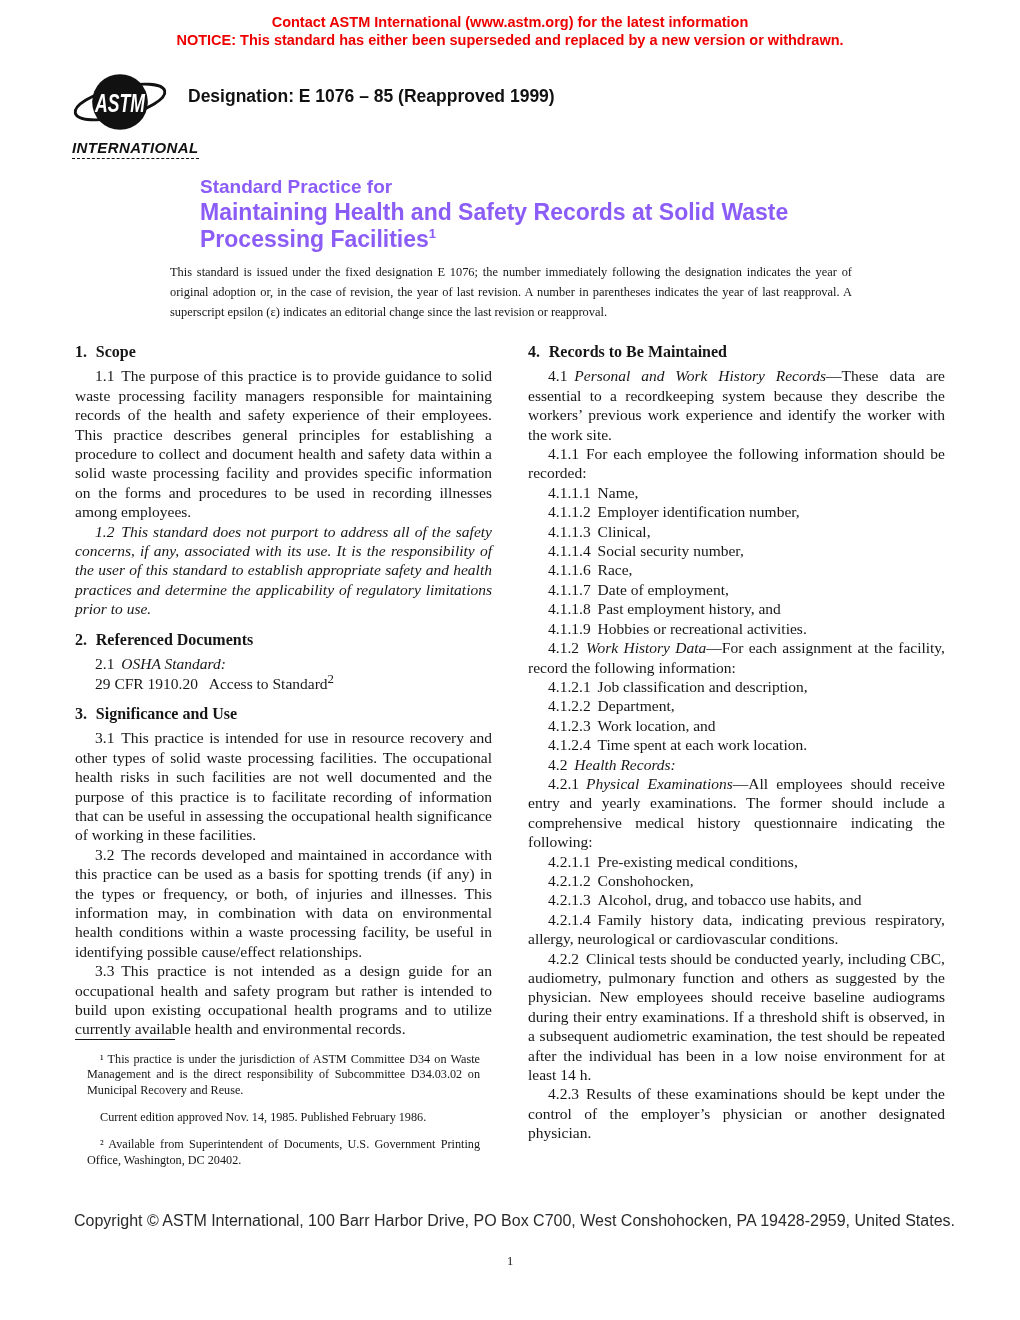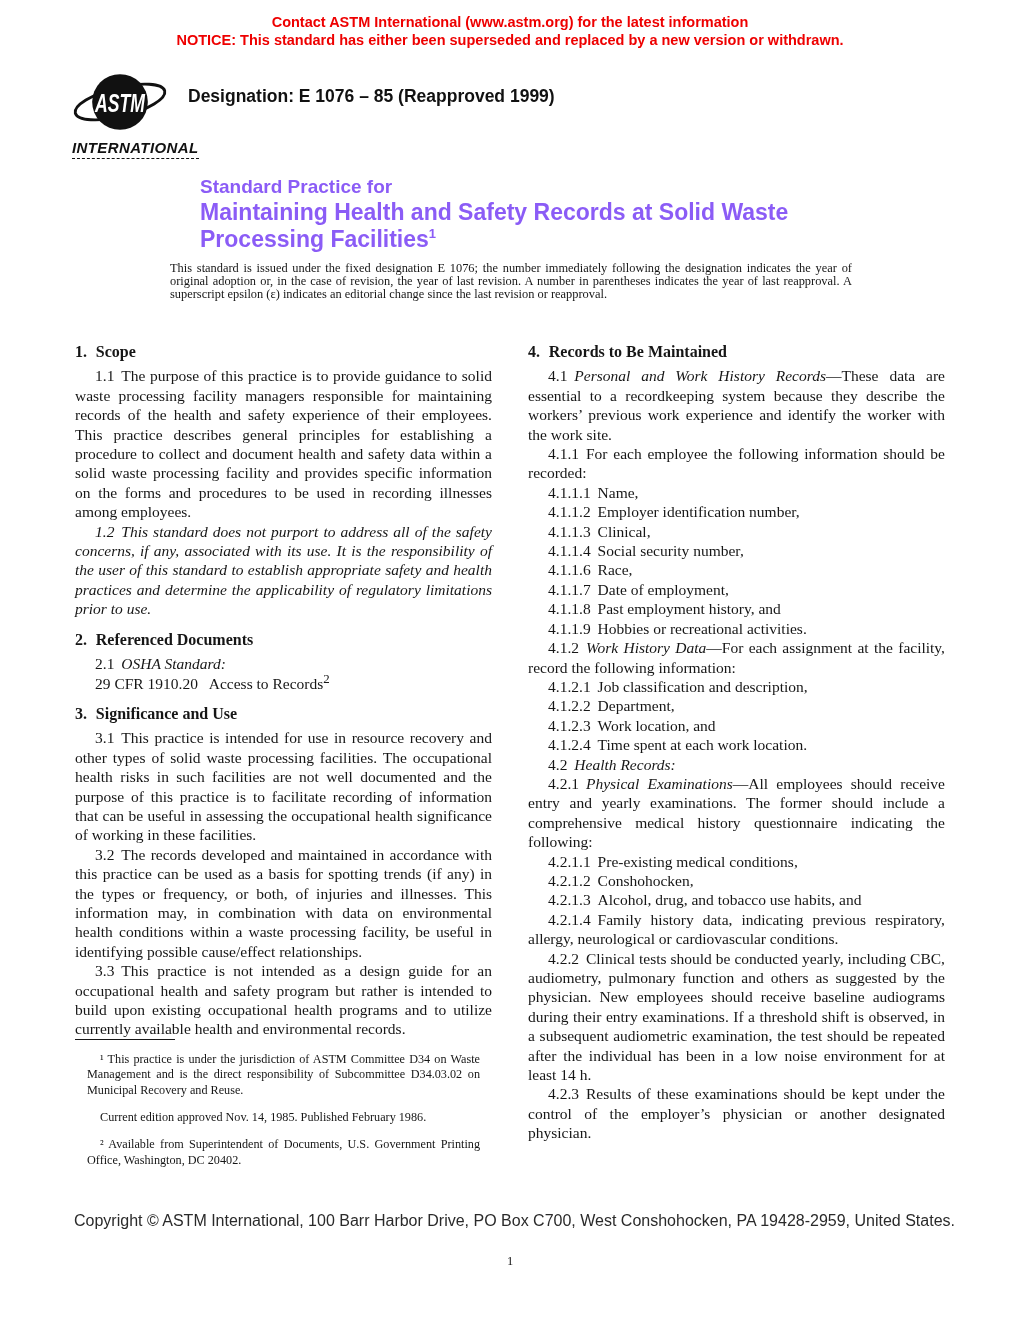--- a/index.html
+++ b/index.html
@@ -24,21 +24,21 @@
   }
   .titleblock {
     position:absolute; left:180px; top:174px; width:720px;
     font-family:"Liberation Sans", sans-serif; font-weight:bold; color:#8b5cf6;margin-left:20px;
   }
   .t1 { font-size:19px; line-height:25px; }
   .t2 { font-size:23px; line-height:27px; }
   .t2 sup { font-size:13px; }
   .preamble {
     position:absolute; left:170px; top:262px; width:682px;
-    font-size:12.4px; line-height:13px; text-align:justify; color:#161616;
+    font-size:12.4px; line-height:20px; text-align:justify; color:#161616;
   }
   .columns {
     position:absolute; left:75px; top:342px; width:870px; height:824px;
     display:flex; gap:36px;
   }
   .col { width:421px; font-size:15.5px; line-height:19.4px; text-align:justify; }
   .col-left { display:flex; flex-direction:column; }
   .colflow { }
   h2.sechead {
     font-size:16px; line-height:19.4px; margin:11px 0 5px 0; font-weight:bold;
@@ -96,21 +96,21 @@
 
     <div class="col col-left">
       <div class="colflow">
 
         <h2 class="sechead first"><span class="hnum">1.</span><span>Scope</span></h2>
         <p><span class="pnum">1.1</span><span>The purpose of this practice is to provide guidance to solid waste processing facility managers responsible for maintaining records of the health and safety experience of their employees. This practice describes general principles for establishing a procedure to collect and document health and safety data within a solid waste processing facility and provides specific information on the forms and procedures to be used in recording illnesses among employees.</span></p>
         <p><span class="pnum it">1.2</span><span class="it">This standard does not purport to address all of the safety concerns, if any, associated with its use. It is the responsibility of the user of this standard to establish appropriate safety and health practices and determine the applicability of regulatory limitations prior to use.</span></p>
 
         <h2 class="sechead"><span class="hnum">2.</span><span>Referenced Documents</span></h2>
         <p><span class="pnum">2.1</span><span class="it">OSHA Standard:</span></p>
-        <p class="refline"><span>29 CFR 1910.20</span><span class="reftitle">Access to Records</span><sup>2</sup></p>
+        <p class="refline"><span>29 CFR 1910.20</span><span class="reftitle">Access to Standard</span><sup>2</sup></p>
 
         <h2 class="sechead"><span class="hnum">3.</span><span>Significance and Use</span></h2>
         <p><span class="pnum">3.1</span><span>This practice is intended for use in resource recovery and other types of solid waste processing facilities. The occupational health risks in such facilities are not well documented and the purpose of this practice is to facilitate recording of information that can be useful in assessing the occupational health significance of working in these facilities.</span></p>
         <p><span class="pnum">3.2</span><span>The records developed and maintained in accordance with this practice can be used as a basis for spotting trends (if any) in the types or frequency, or both, of injuries and illnesses. This information may, in combination with data on environmental health conditions within a waste processing facility, be useful in identifying possible cause/effect relationships.</span></p>
         <p><span class="pnum">3.3</span><span>This practice is not intended as a design guide for an occupational health and safety program but rather is intended to build upon existing occupational health programs and to utilize currently available health and environmental records.</span></p>
       </div>
 
       <div class="footnotes">
         <div class="fnrule"></div>
         <p>¹ This practice is under the jurisdiction of ASTM Committee D34 on Waste Management and is the direct responsibility of Subcommittee D34.03.02 on Municipal Recovery and Reuse.</p>

